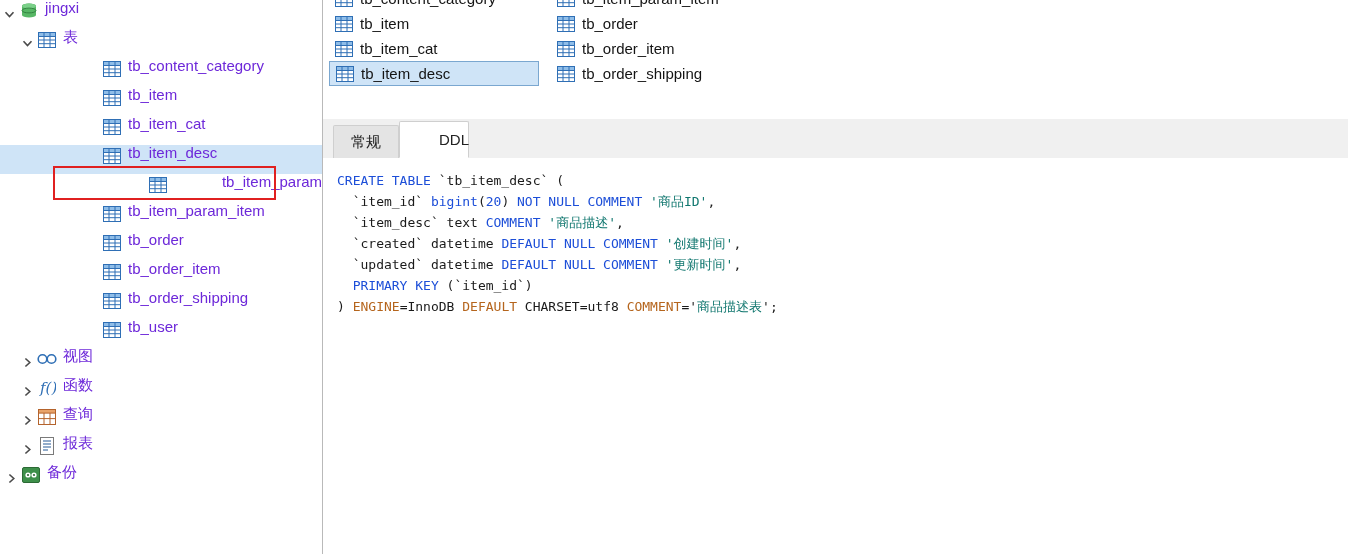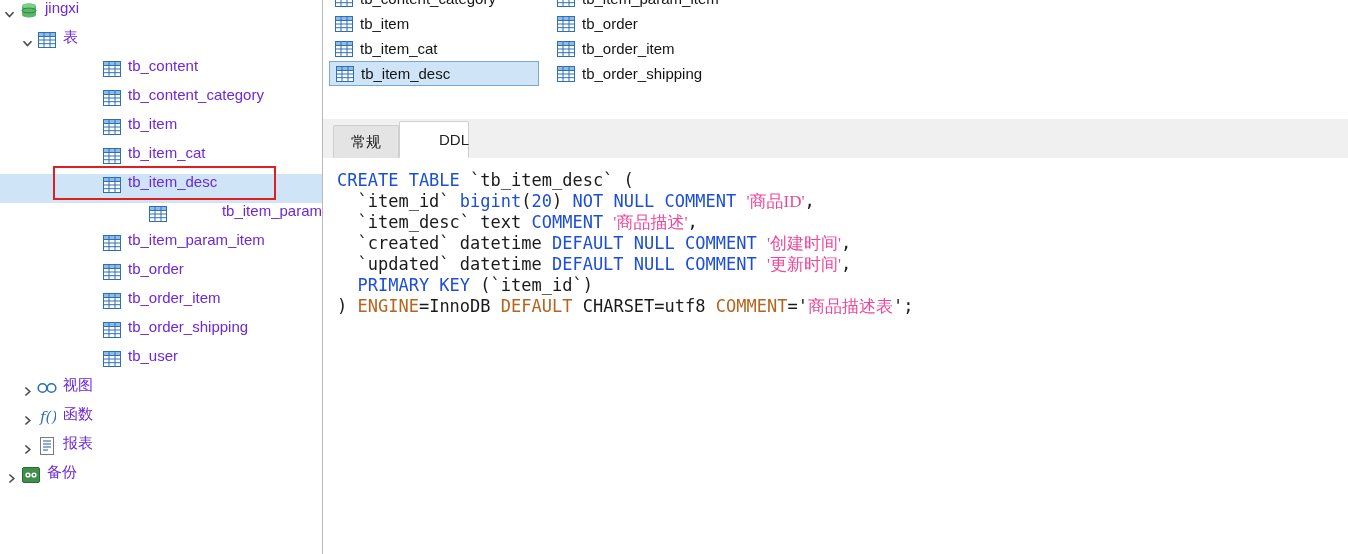--- a/index.html
+++ b/index.html
@@ -141,30 +141,30 @@
 
   
   #code {
     position: absolute;
     left: 0;
     top: 158px;
     width: 1025px;
     height: 344px;
     background: #ffffff;
     font-family: "DejaVu Sans Mono", monospace;
-    font-size: 17px;
+    font-size: 13px;
     line-height: 21px;
     padding: 12px 0 0 14px;
     box-sizing: border-box;
     white-space: pre;
     color: #1a1a1a;
   }
   .kw   { color: #1c4ed8; }
   .num  { color: #1c4ed8; }
-  .cmt  { color: #ec4899; font-family: Liberation Serif, serif; }
+  .cmt  { color: #0f766e; }
   .plain{ color: #1a1a1a; }
   .orange { color: #b5651d; }
 
   
   #top-right-border {
     position: absolute;
     left: 0; top: 104px;
     width: 1025px; height: 15px;
     background: #ffffff;
   }
@@ -215,34 +215,20 @@
           <span class="ico">
             <svg width="18" height="16" viewBox="0 0 18 16">
               <rect x="0.5" y="0.5" width="17" height="15" fill="#ffffff" stroke="#2f6fb5"></rect>
               <rect x="0.5" y="0.5" width="17" height="4" fill="#8fbde8" stroke="#2f6fb5"></rect>
               <line x1="6" y1="0.5" x2="6" y2="15.5" stroke="#2f6fb5"></line>
               <line x1="12" y1="0.5" x2="12" y2="15.5" stroke="#2f6fb5"></line>
               <line x1="0.5" y1="8" x2="17.5" y2="8" stroke="#2f6fb5"></line>
               <line x1="0.5" y1="11.7" x2="17.5" y2="11.7" stroke="#2f6fb5"></line>
             </svg>
           </span>
-          <span class="lbl">tb_content</span>
-        </div>
-        <div class="tree-row" style="padding-left: 83px;">
-          <span class="twisty"></span>
-          <span class="ico">
-            <svg width="18" height="16" viewBox="0 0 18 16">
-              <rect x="0.5" y="0.5" width="17" height="15" fill="#ffffff" stroke="#2f6fb5"></rect>
-              <rect x="0.5" y="0.5" width="17" height="4" fill="#8fbde8" stroke="#2f6fb5"></rect>
-              <line x1="6" y1="0.5" x2="6" y2="15.5" stroke="#2f6fb5"></line>
-              <line x1="12" y1="0.5" x2="12" y2="15.5" stroke="#2f6fb5"></line>
-              <line x1="0.5" y1="8" x2="17.5" y2="8" stroke="#2f6fb5"></line>
-              <line x1="0.5" y1="11.7" x2="17.5" y2="11.7" stroke="#2f6fb5"></line>
-            </svg>
-          </span>
           <span class="lbl">tb_content_category</span>
         </div>
         <div class="tree-row" style="padding-left: 83px;">
           <span class="twisty"></span>
           <span class="ico">
             <svg width="18" height="16" viewBox="0 0 18 16">
               <rect x="0.5" y="0.5" width="17" height="15" fill="#ffffff" stroke="#2f6fb5"></rect>
               <rect x="0.5" y="0.5" width="17" height="4" fill="#8fbde8" stroke="#2f6fb5"></rect>
               <line x1="6" y1="0.5" x2="6" y2="15.5" stroke="#2f6fb5"></line>
               <line x1="12" y1="0.5" x2="12" y2="15.5" stroke="#2f6fb5"></line>
@@ -383,20 +369,37 @@
             <svg width="11" height="11" viewBox="0 0 11 11">
               <path d="M3.4 1.5 L7.8 5.5 L3.4 9.5" fill="none" stroke="#4a4a4a" stroke-width="1.6"></path>
             </svg>
           </span>
           <span class="ico">
             <svg width="18" height="18" viewBox="0 0 18 18">
               <text x="2" y="14" font-family="DejaVu Serif, serif" font-style="italic" font-size="15" fill="#2f6fb5">f()</text>
             </svg>
           </span>
           <span class="lbl lbl-cn">函数</span>
+        </div>
+        <div class="tree-row" style="padding-left: 18px;">
+          <span class="twisty">
+            <svg width="11" height="11" viewBox="0 0 11 11">
+              <path d="M3.4 1.5 L7.8 5.5 L3.4 9.5" fill="none" stroke="#4a4a4a" stroke-width="1.6"></path>
+            </svg>
+          </span>
+          <span class="ico">
+            <svg width="18" height="16" viewBox="0 0 18 16">
+              <rect x="0.5" y="0.5" width="17" height="15" fill="#ffffff" stroke="#b4632c"></rect>
+              <rect x="0.5" y="0.5" width="17" height="3.6" fill="#e8a36a" stroke="#b4632c"></rect>
+              <line x1="6" y1="4" x2="6" y2="15.5" stroke="#b4632c"></line>
+              <line x1="12" y1="4" x2="12" y2="15.5" stroke="#b4632c"></line>
+              <line x1="0.5" y1="9.6" x2="17.5" y2="9.6" stroke="#b4632c"></line>
+            </svg>
+          </span>
+          <span class="lbl lbl-cn">查询</span>
         </div>
         <div class="tree-row" style="padding-left: 18px;">
           <span class="twisty">
             <svg width="11" height="11" viewBox="0 0 11 11">
               <path d="M3.4 1.5 L7.8 5.5 L3.4 9.5" fill="none" stroke="#4a4a4a" stroke-width="1.6"></path>
             </svg>
           </span>
           <span class="ico">
             <svg width="16" height="18" viewBox="0 0 16 18">
               <rect x="1.5" y="0.5" width="13" height="17" fill="#ffffff" stroke="#7a7a7a"></rect>

